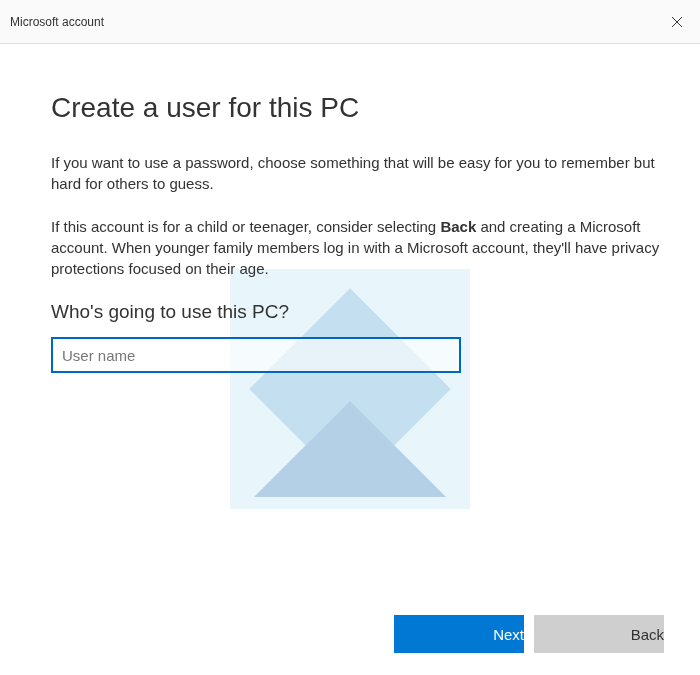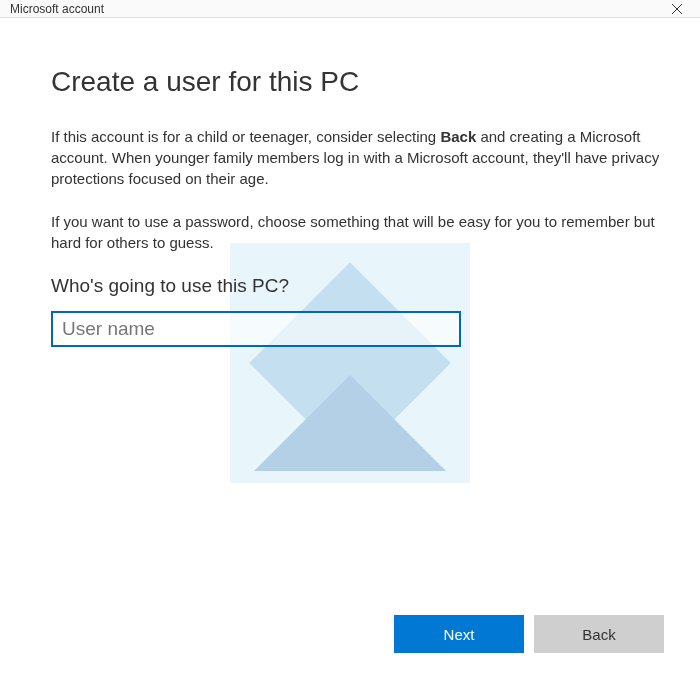--- a/index.html
+++ b/index.html
@@ -9,21 +9,21 @@
     }
     body {
       font-family: "Segoe UI", -apple-system, BlinkMacSystemFont, sans-serif;
       background: #fff;
       width: 700px;
       height: 675px;
       position: relative;
       overflow: hidden;
     }
     .titlebar {
-      height: 18px;
+      height: 44px;
       display: flex;
       align-items: center;
       justify-content: space-between;
       padding: 0 0 0 10px;
       border-bottom: 1px solid #e1e1e1;
       background: #fafafa;
       font-size: 12px;
       color: #333;
     }
     .titlebar-title {
@@ -86,21 +86,21 @@
     .section-label {
       font-size: 19px;
       color: #333;
       margin-bottom: 14px;
     }
     .field {
       display: block;
       width: 410px;
       height: 36px;
       padding: 0 10px;
-      font-size: 19px;
+      font-size: 15px;
       font-family: inherit;
       color: #333;
       background: rgba(255,255,255,0.6);
       border: 1px solid #999;
       outline: none;
       margin-bottom: 12px;
     }
     .field.focused {
       border: 2px solid #0067c0;
       padding: 0 9px;
@@ -115,20 +115,21 @@
       display: flex;
       gap: 10px;
     }
     .btn {
       width: 130px;
       height: 38px;
       border: none;
       font-size: 15px;
       font-family: inherit;
       cursor: pointer;
+      text-align: right;
     }
     .btn-primary {
       background: #0078d4;
       color: #fff;
     }
     .btn-secondary {
       background: #cfcfcf;
       color: #333;
     }
   </style>
@@ -150,25 +151,25 @@
     <svg viewBox="0 0 100 100">
       <rect x="0" y="0" width="100" height="100" fill="#bfe3f2"></rect>
       <polygon points="50,8 92,50 50,92 8,50" fill="#5aa9d6"></polygon>
       <polygon points="50,55 90,95 10,95" fill="#2b7ab8"></polygon>
     </svg>
   </div>
 
   <div class="inner">
     <h1>Create a user for this PC</h1>
 
+    <p class="bodytext">If you want to use a password, choose something that will be easy for you to remember but hard for others to guess.</p>
+
     <p class="bodytext">
       <span>If this account is for a child or teenager, consider selecting </span><b>Back</b><span> and creating a Microsoft account. When younger family members log in with a Microsoft account, they'll have privacy protections focused on their age.</span>
     </p>
-
-    <p class="bodytext">If you want to use a password, choose something that will be easy for you to remember but hard for others to guess.</p>
 
     <div class="section-label">Who's going to use this PC?</div>
 
     <input type="text" class="field focused" placeholder="User name" style="">
 
 
 
   </div>
 </div>
 

